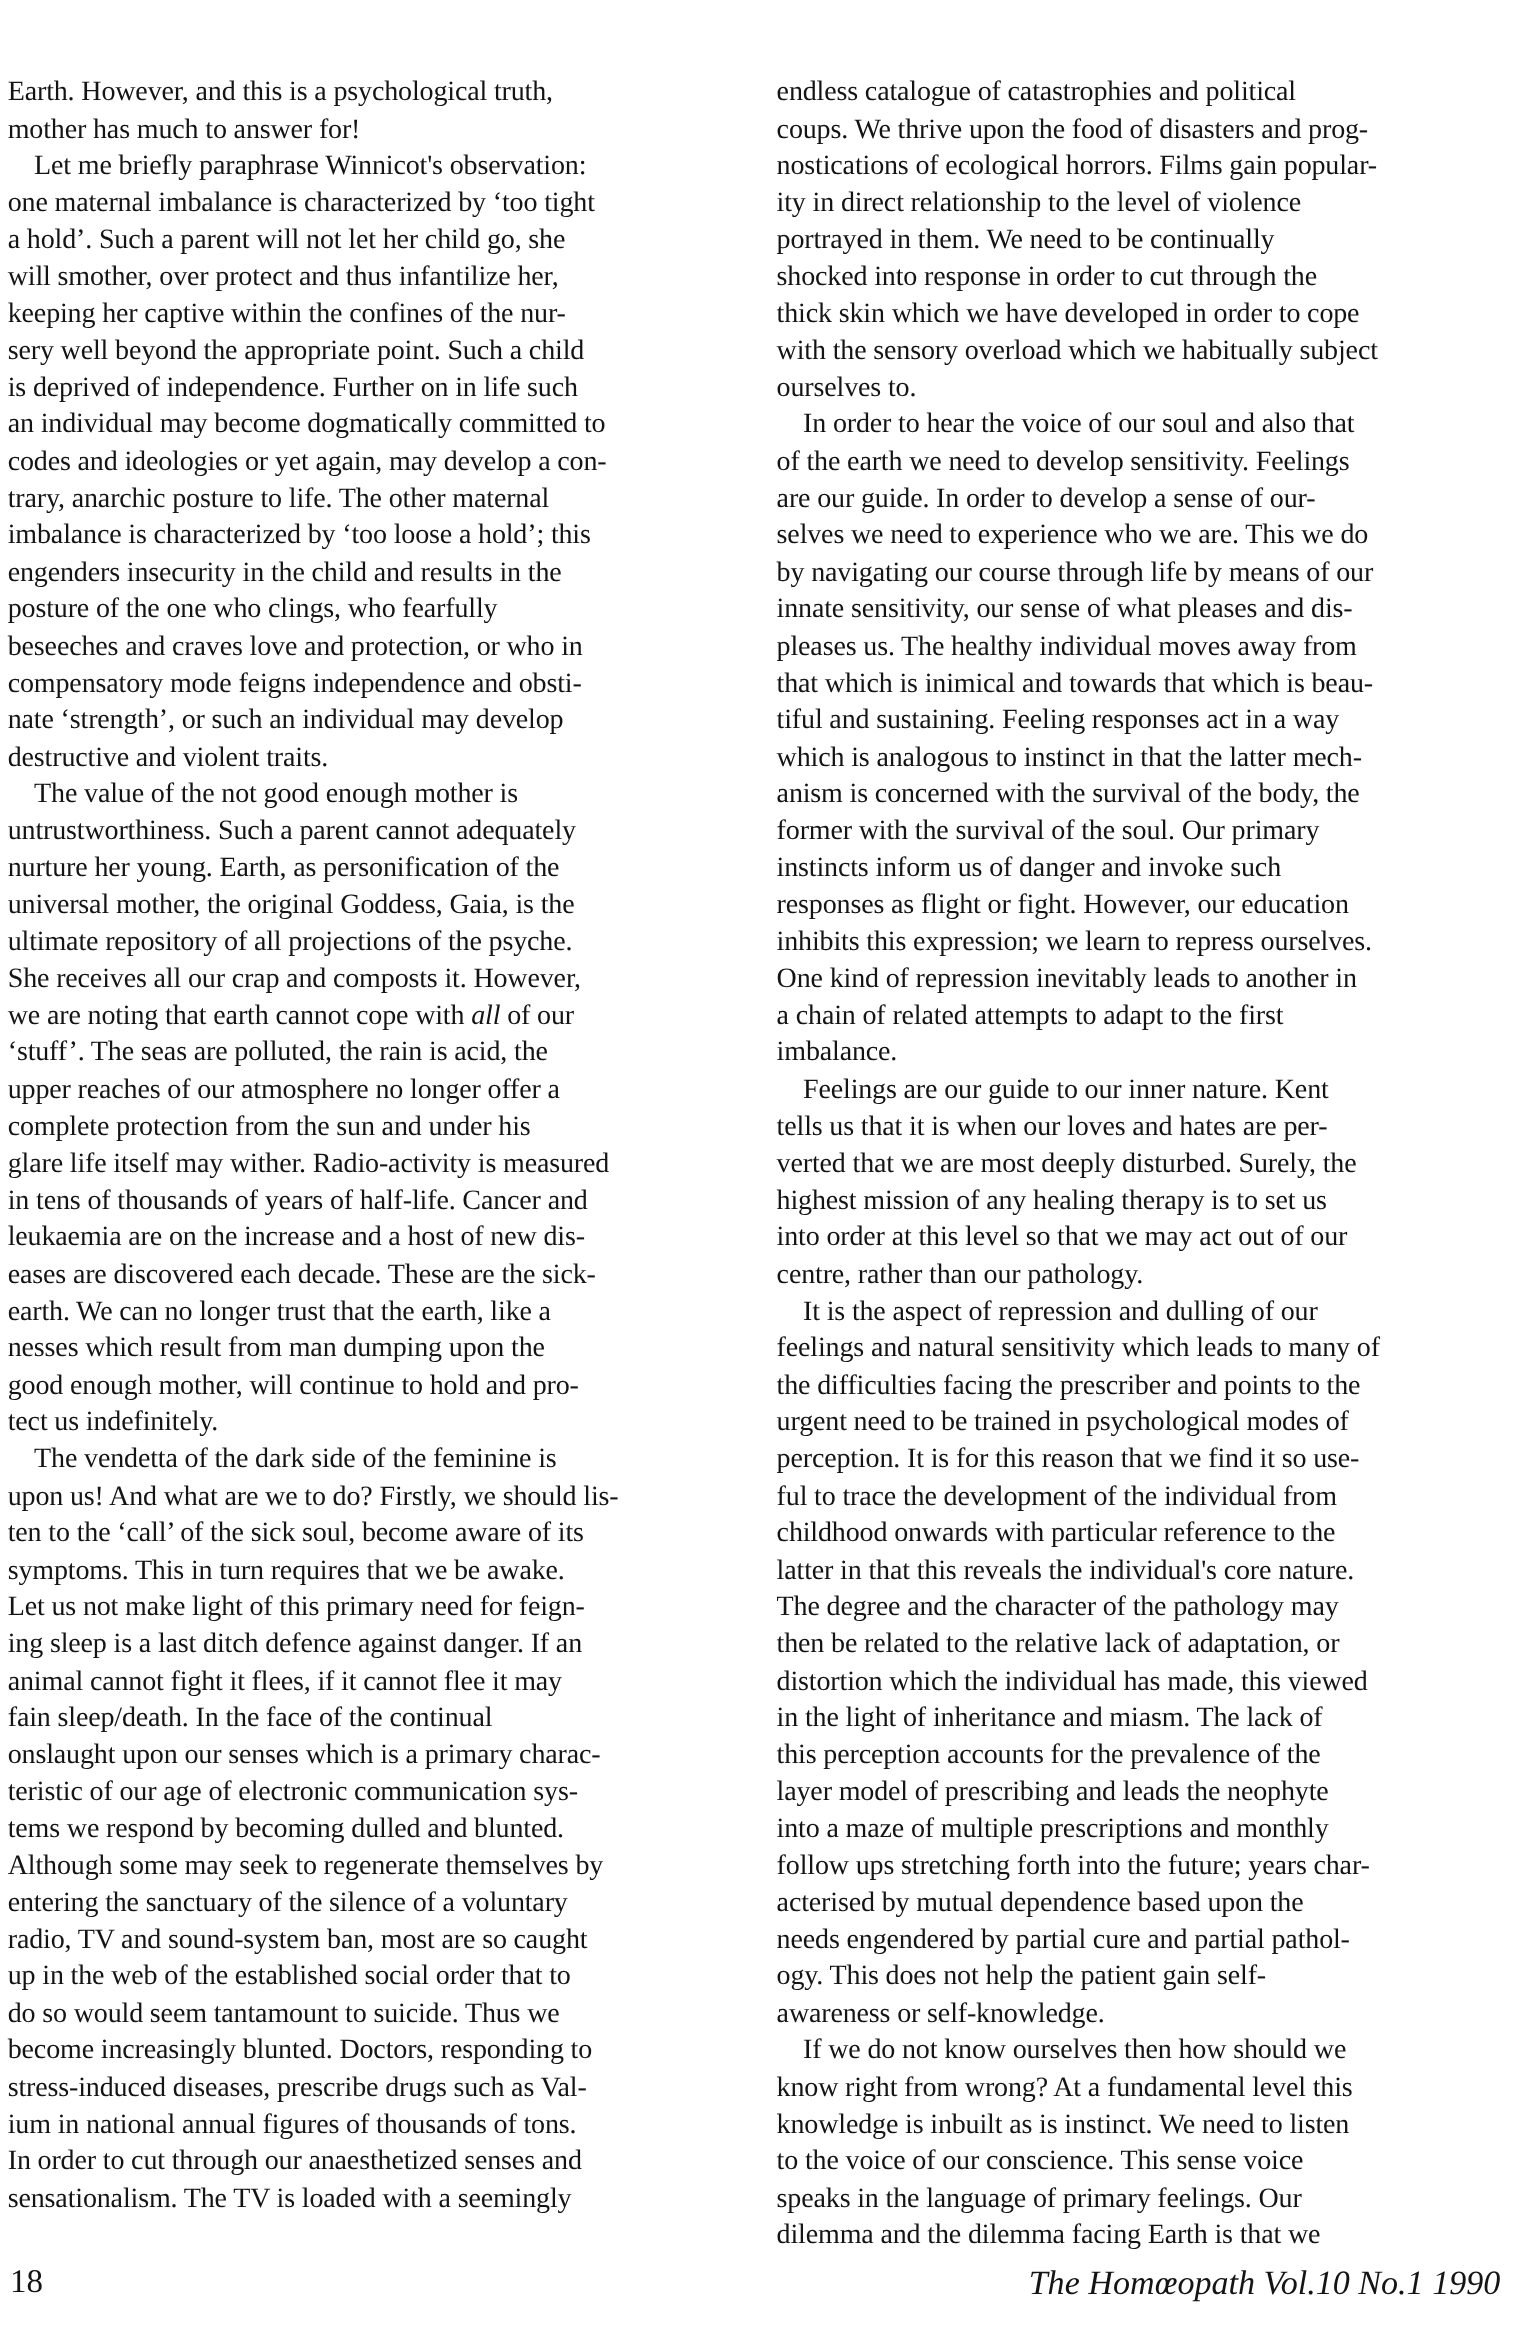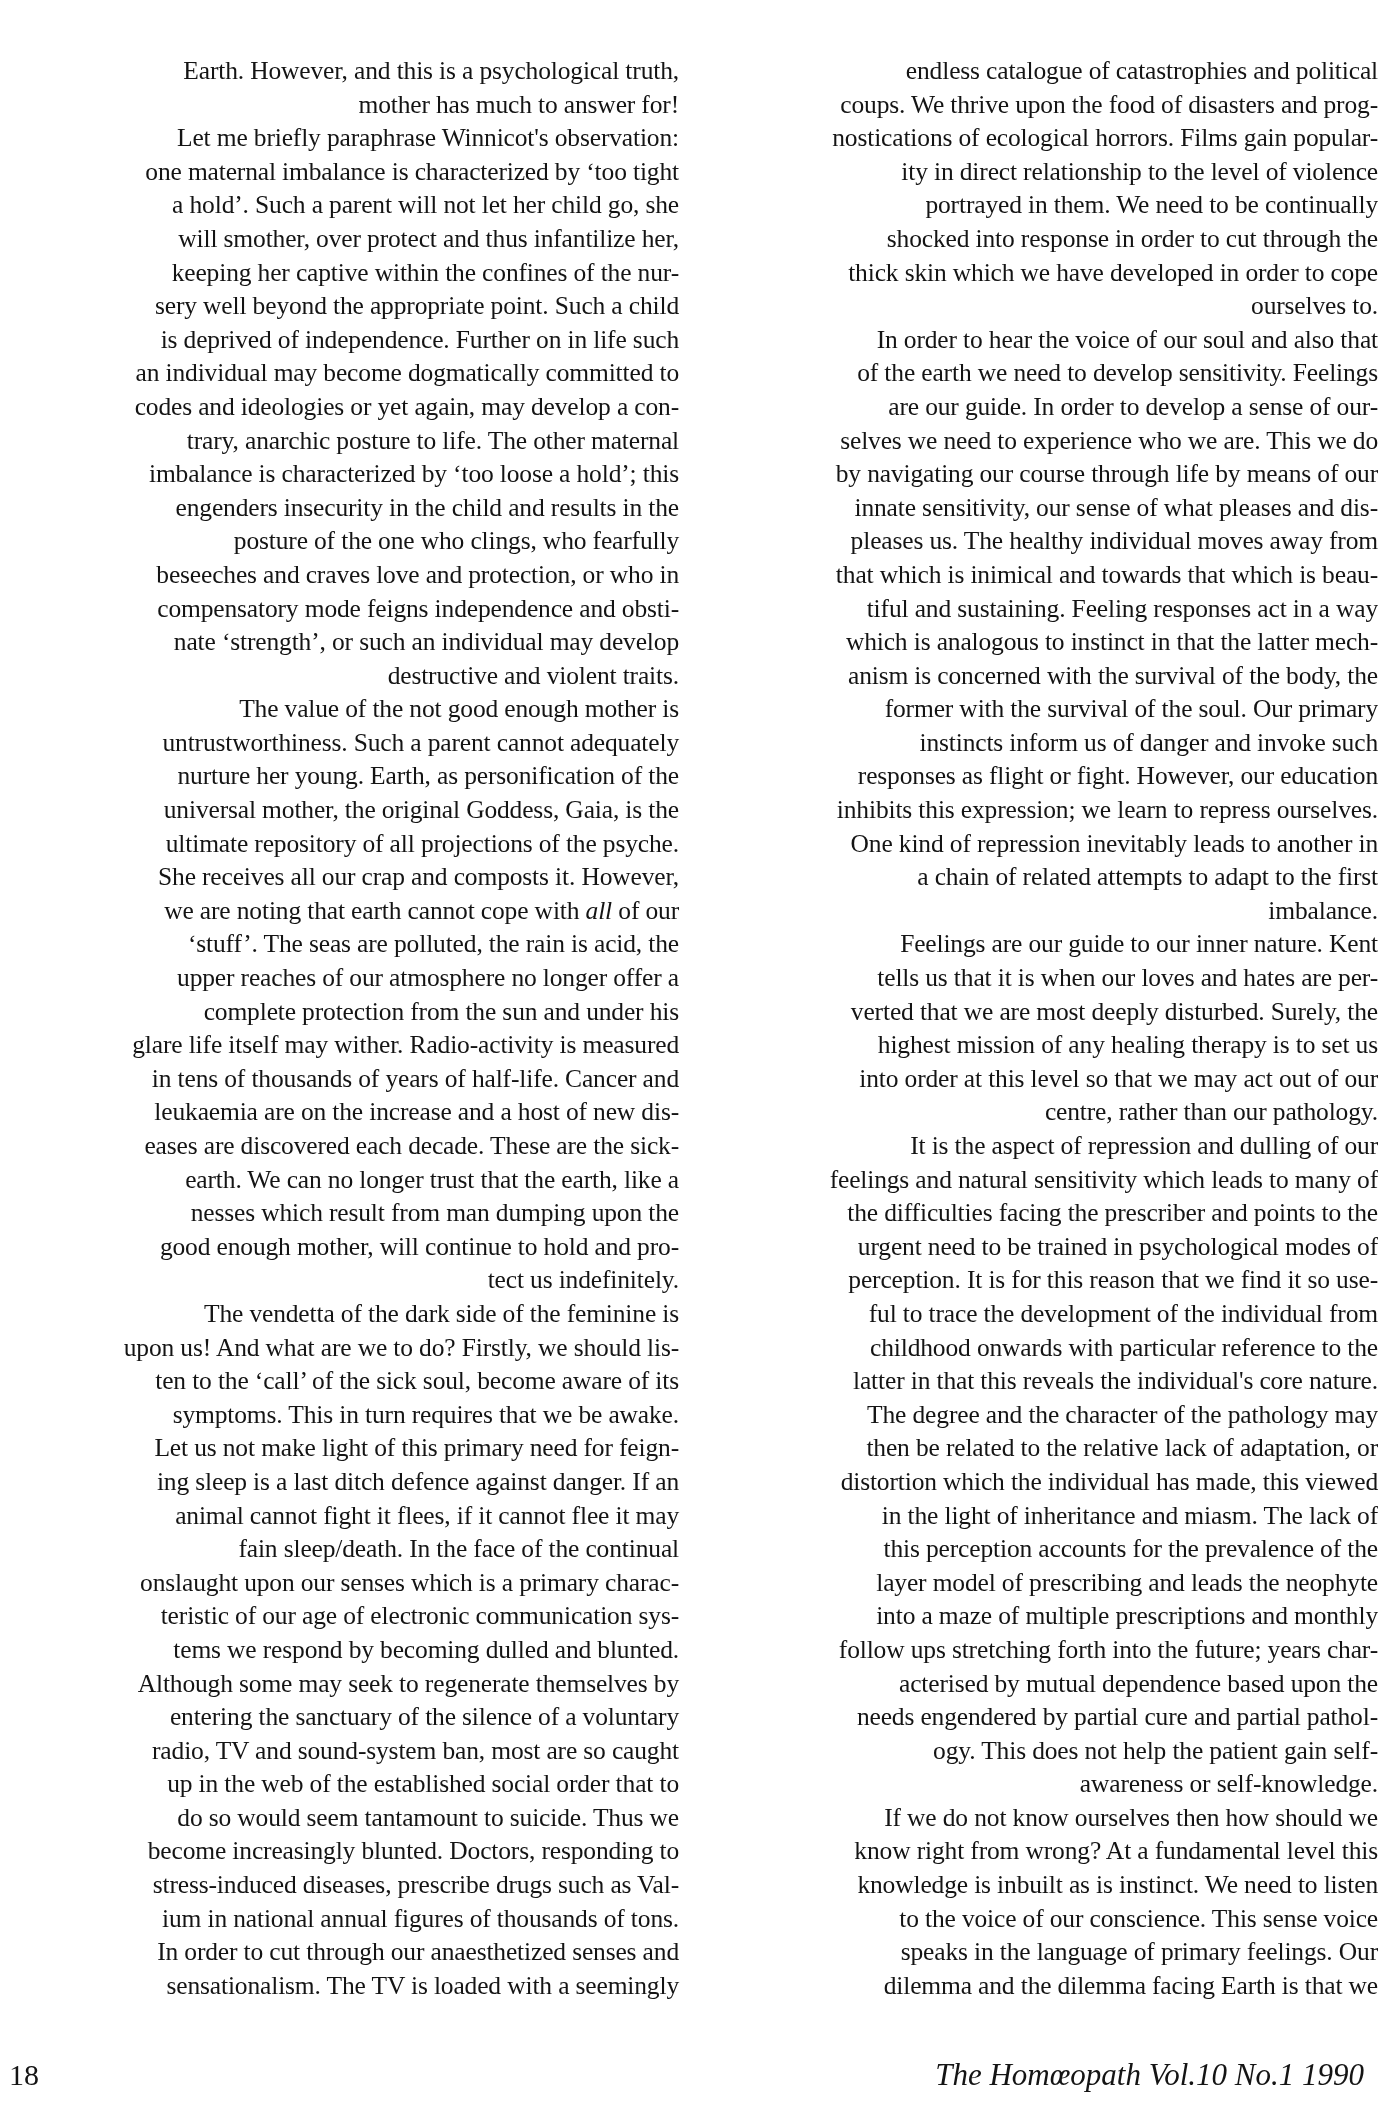--- a/index.html
+++ b/index.html
@@ -2,24 +2,23 @@
 <html><head>
   <meta charset="utf-8">
   <style>
     html, body { margin: 0; padding: 0; background: #ffffff; }
     body {
       width: 1378px; height: 2126px; position: relative; overflow: hidden;
       font-family: "Liberation Serif", "DejaVu Serif", serif;
       color: #141414;
     }
     .col {
-      position: absolute; top: 54px;
+      position: absolute; top: 66px;
       font-size: 25.5px; line-height: 33.6px;
       letter-spacing: -0.15px;
-      text-align: right;
     }
     .col-left { left: 7px; width: 672px; }
     .col-right { left: 706px; width: 672px; }
     .line { display: block; white-space: pre; height: 33.6px; }
     .line.indent { padding-left: 24px; }
     .line em { font-style: italic; margin-top: 46px; }
     .page-number {
       position: absolute; left: 9px; top: 2057px;
       font-size: 30px; line-height: 36px;
     }
@@ -92,20 +91,21 @@
     <span class="line">sensationalism. The TV is loaded with a seemingly</span>
   </div>
 <div class="col col-right">
     <span class="line">endless catalogue of catastrophies and political</span>
     <span class="line">coups. We thrive upon the food of disasters and prog-</span>
     <span class="line">nostications of ecological horrors. Films gain popular-</span>
     <span class="line">ity in direct relationship to the level of violence</span>
     <span class="line">portrayed in them. We need to be continually</span>
     <span class="line">shocked into response in order to cut through the</span>
     <span class="line">thick skin which we have developed in order to cope</span>
+    <span class="line">with the sensory overload which we habitually subject</span>
     <span class="line">ourselves to.</span>
     <span class="line indent">In order to hear the voice of our soul and also that</span>
     <span class="line">of the earth we need to develop sensitivity. Feelings</span>
     <span class="line">are our guide. In order to develop a sense of our-</span>
     <span class="line">selves we need to experience who we are. This we do</span>
     <span class="line">by navigating our course through life by means of our</span>
     <span class="line">innate sensitivity, our sense of what pleases and dis-</span>
     <span class="line">pleases us. The healthy individual moves away from</span>
     <span class="line">that which is inimical and towards that which is beau-</span>
     <span class="line">tiful and sustaining. Feeling responses act in a way</span>

